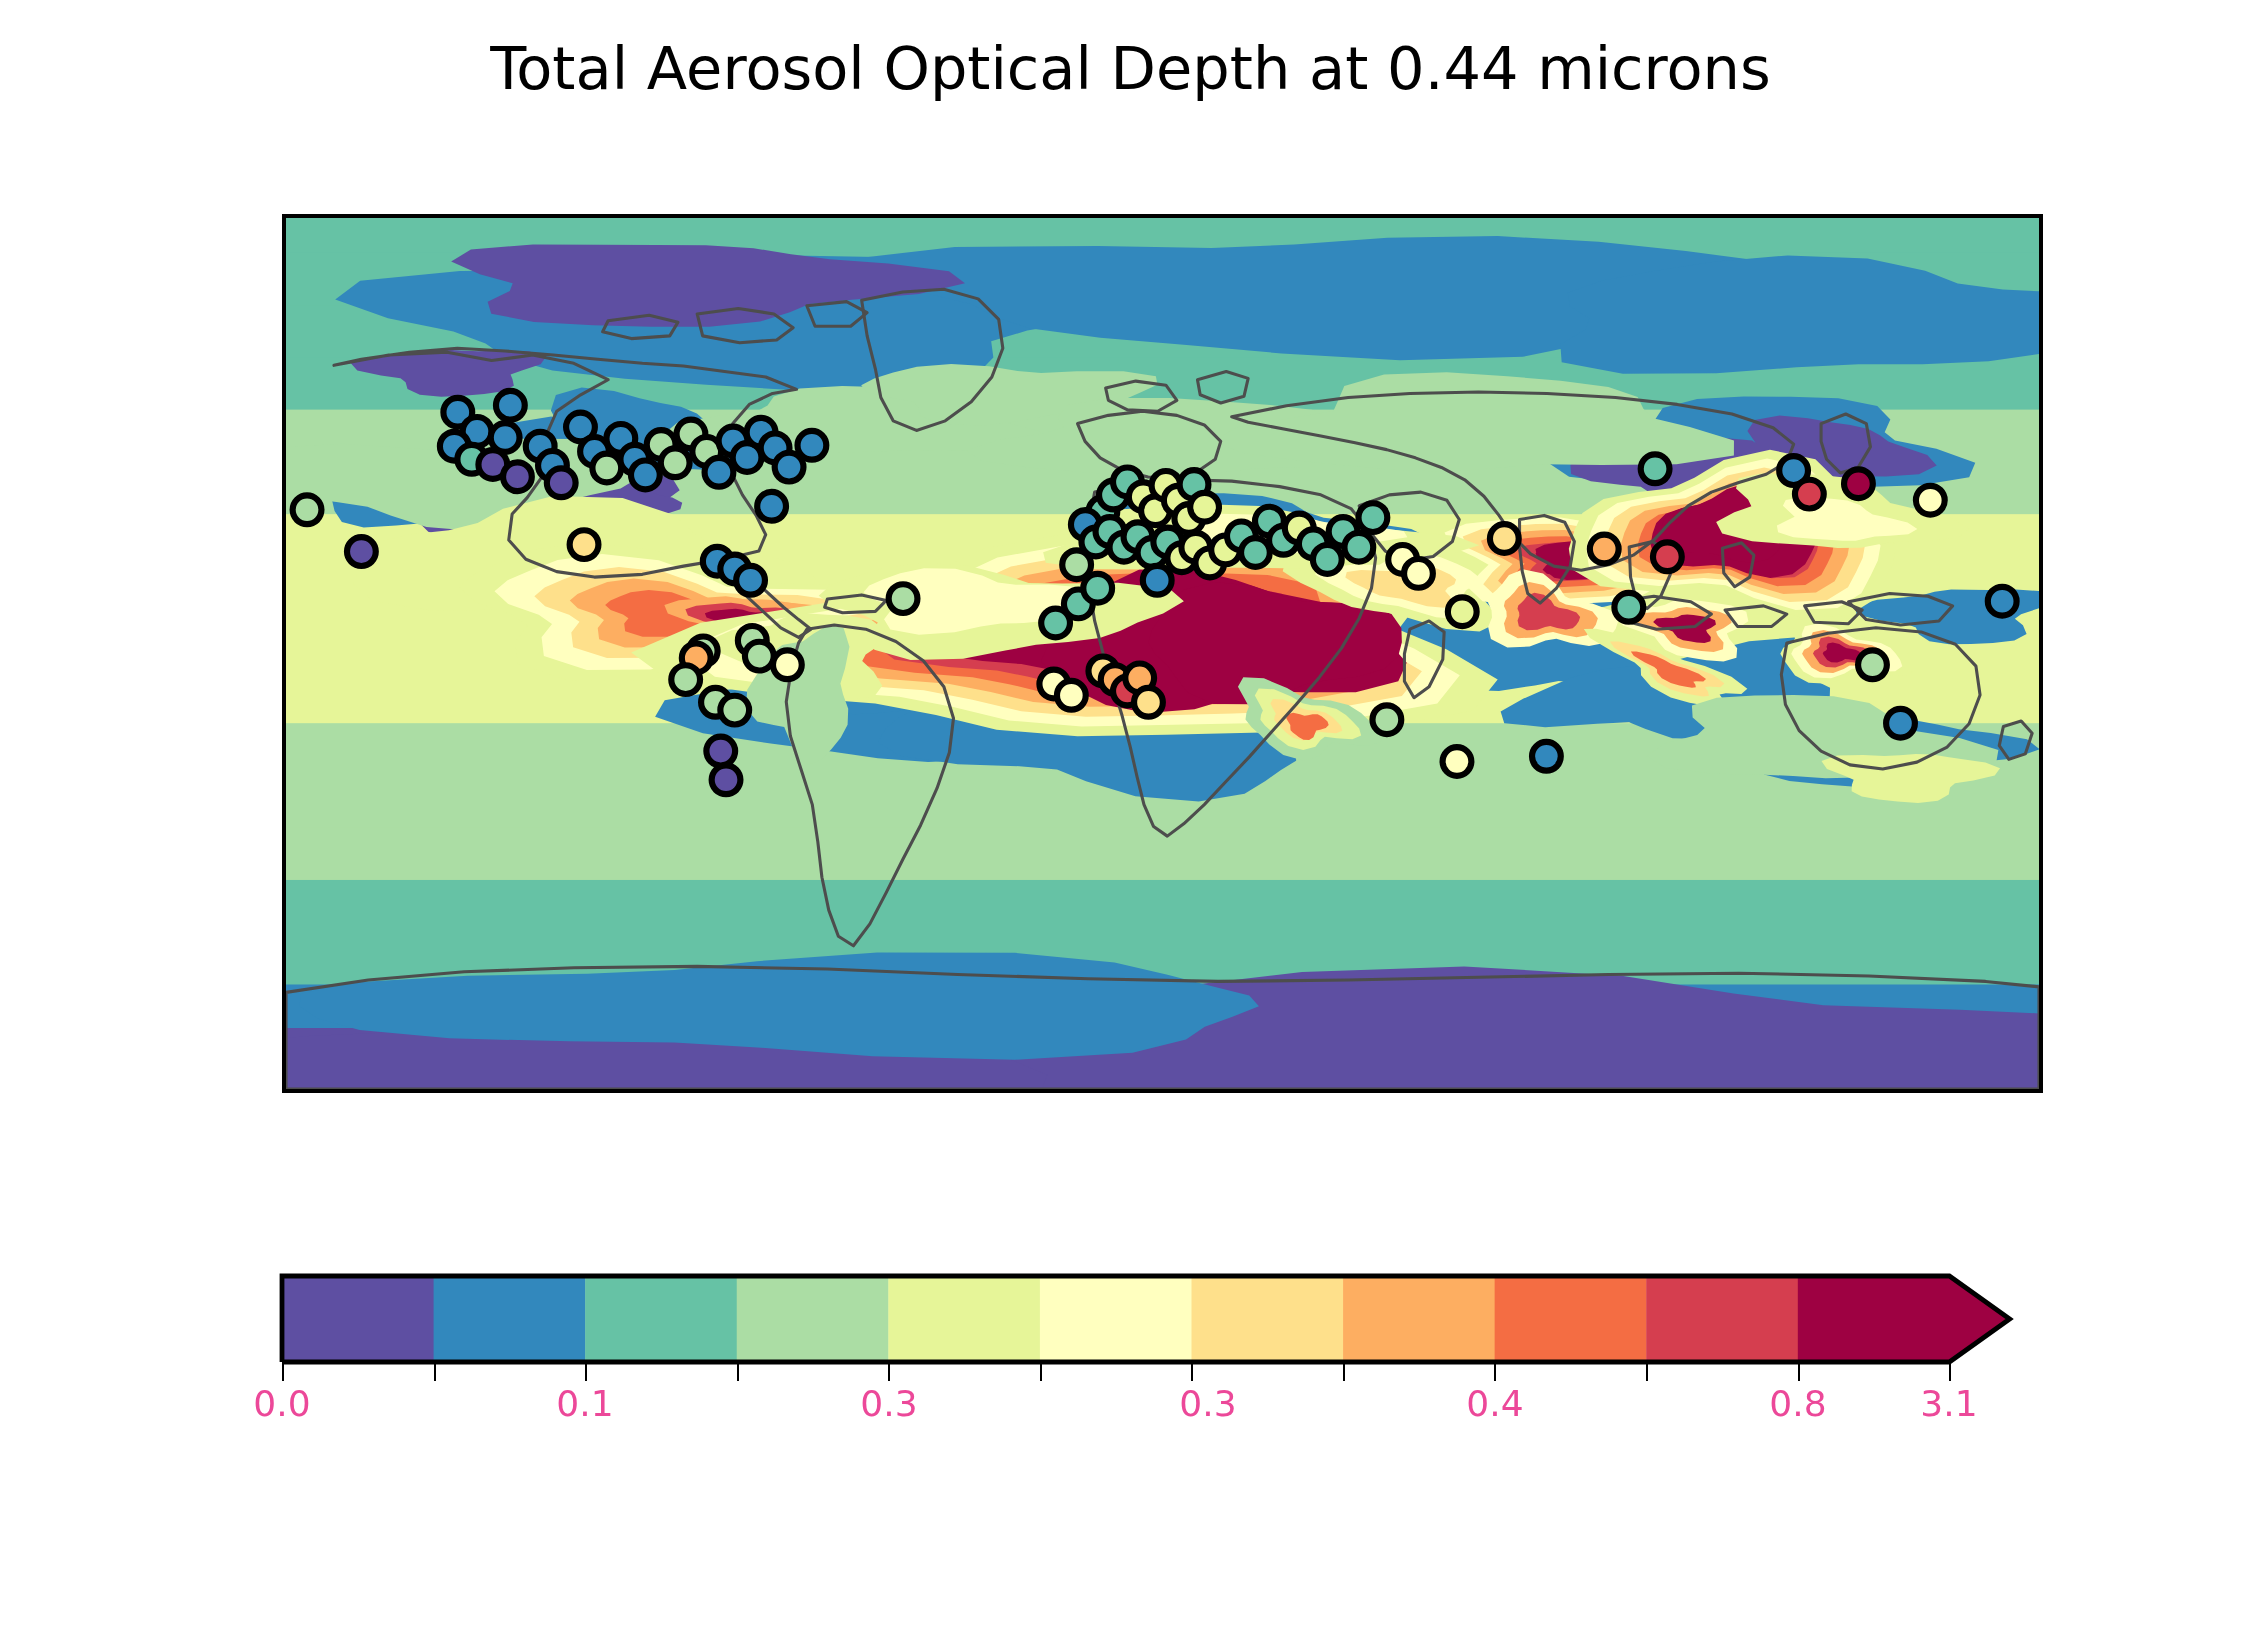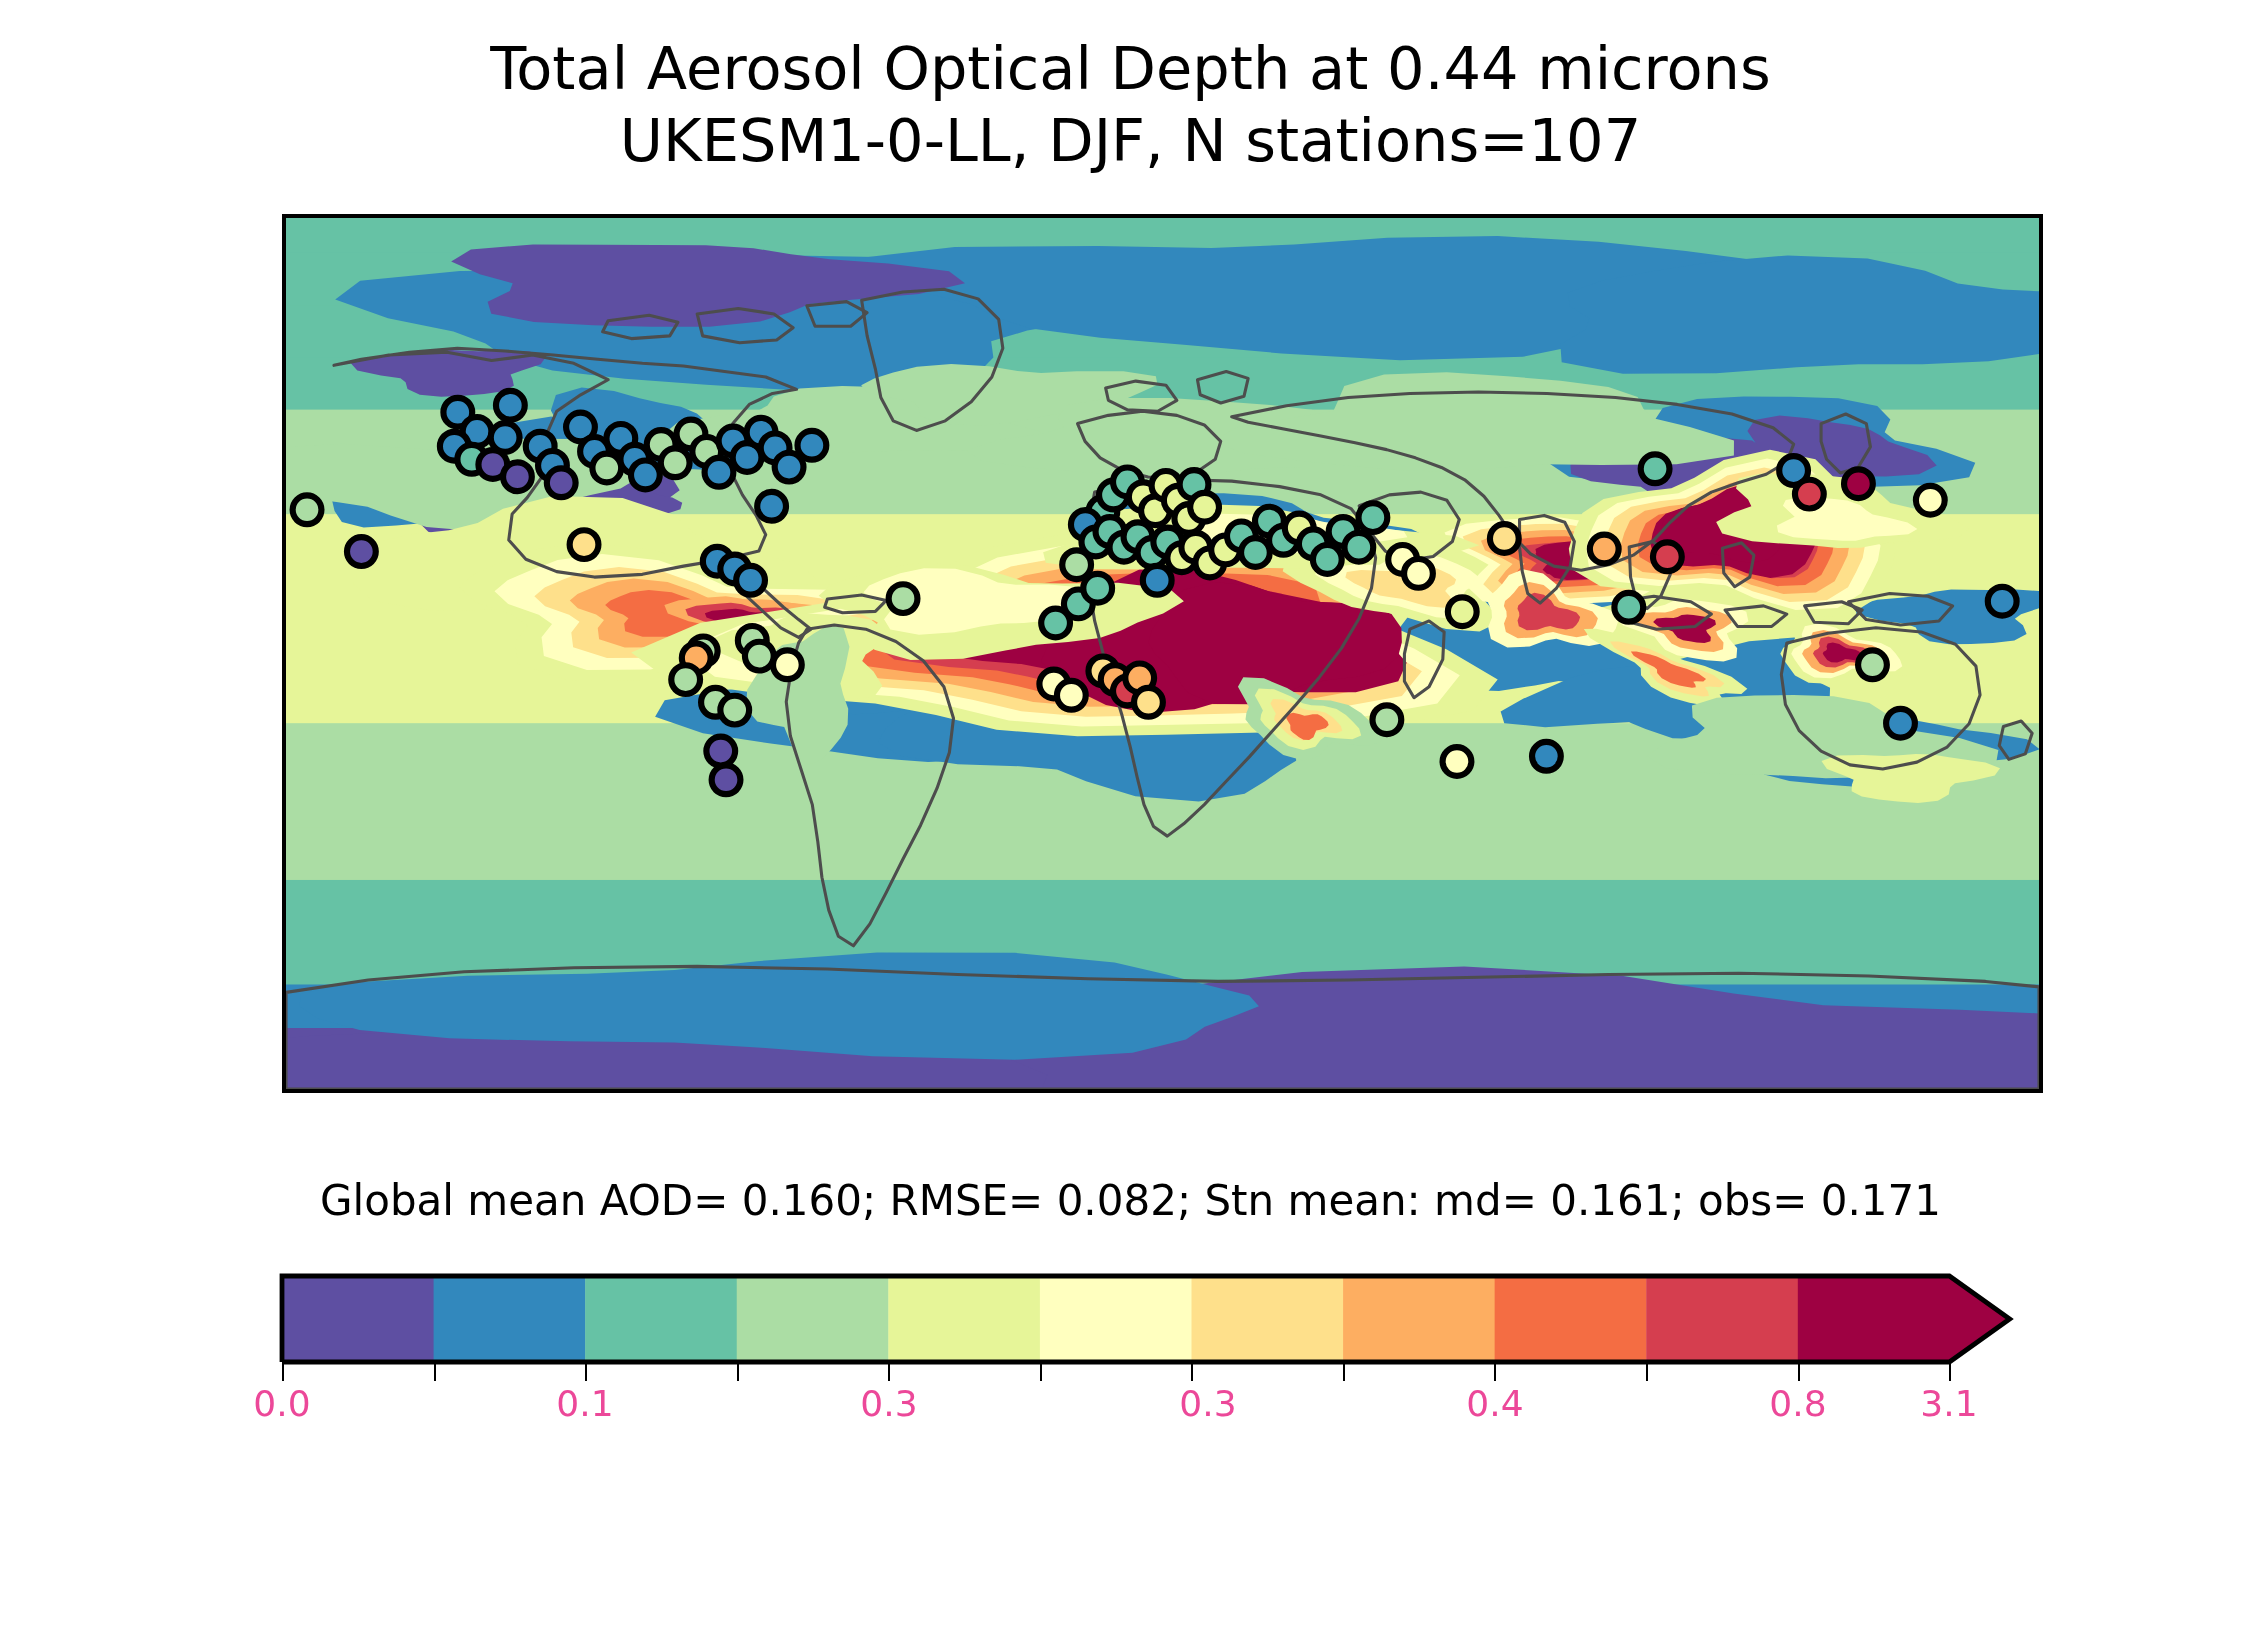--- a/index.html
+++ b/index.html
@@ -32,21 +32,20 @@
   #cbar-labels .cblab{position:absolute;top:0;font-size:36px;color:#ec4899;
                       transform:translateX(-50%);white-space:nowrap;}
 </style>
 </head>
 <body>
 
 <div id="figure">
 
   <div id="title-block">
     <span class="tline">Total Aerosol Optical Depth at 0.44 microns</span>
-    <span class="tline">UKESM1-0-LL, DJF, N stations=107</span>
   </div>
 
   <div id="map-axes">
     <svg id="map-svg" viewBox="0 0 2558 1271" preserveAspectRatio="none">
       <g id="contour-layer">
           <rect x="0" y="0" width="2558" height="1271" fill="#66c2a5"></rect>
           <rect x="0" y="0" width="2558" height="52.040000000000006" fill="#66c2a5"></rect>
           <rect x="0" y="50.84" width="2558" height="77.46000000000001" fill="#66c2a5"></rect>
           <rect x="0" y="127.10000000000001" width="2558" height="77.46000000000001" fill="#66c2a5"></rect>
           <rect x="0" y="203.36" width="2558" height="77.46" fill="#66c2a5"></rect>
@@ -508,21 +507,20 @@
           <g>
             <circle cx="1153.7" cy="505.9" r="21" fill="#abdda4" stroke="#000000" stroke-width="9"></circle>
           </g>
           <g>
             <circle cx="1716.4" cy="574.5" r="21" fill="#e6f598" stroke="#000000" stroke-width="9"></circle>
           </g>
         </g>
     </svg>
   </div>
 
-  <div id="stats-caption">Global mean AOD= 0.160; RMSE= 0.082; Stn mean: md= 0.161; obs= 0.171</div>
 
   <div id="colorbar-axes">
     <svg id="cbar-svg" viewBox="0 0 2520 125" preserveAspectRatio="none">
         <rect x="0" y="0" width="221.78181818181818" height="125" fill="#5e4fa2"></rect>
         <rect x="221.1818181818182" y="0" width="221.78181818181818" height="125" fill="#3288bd"></rect>
         <rect x="442.3636363636364" y="0" width="221.78181818181818" height="125" fill="#66c2a5"></rect>
         <rect x="663.5454545454545" y="0" width="221.78181818181818" height="125" fill="#abdda4"></rect>
         <rect x="884.7272727272727" y="0" width="221.78181818181818" height="125" fill="#e6f598"></rect>
         <rect x="1105.909090909091" y="0" width="221.78181818181818" height="125" fill="#ffffbf"></rect>
         <rect x="1327.090909090909" y="0" width="221.78181818181818" height="125" fill="#fee08b"></rect>

